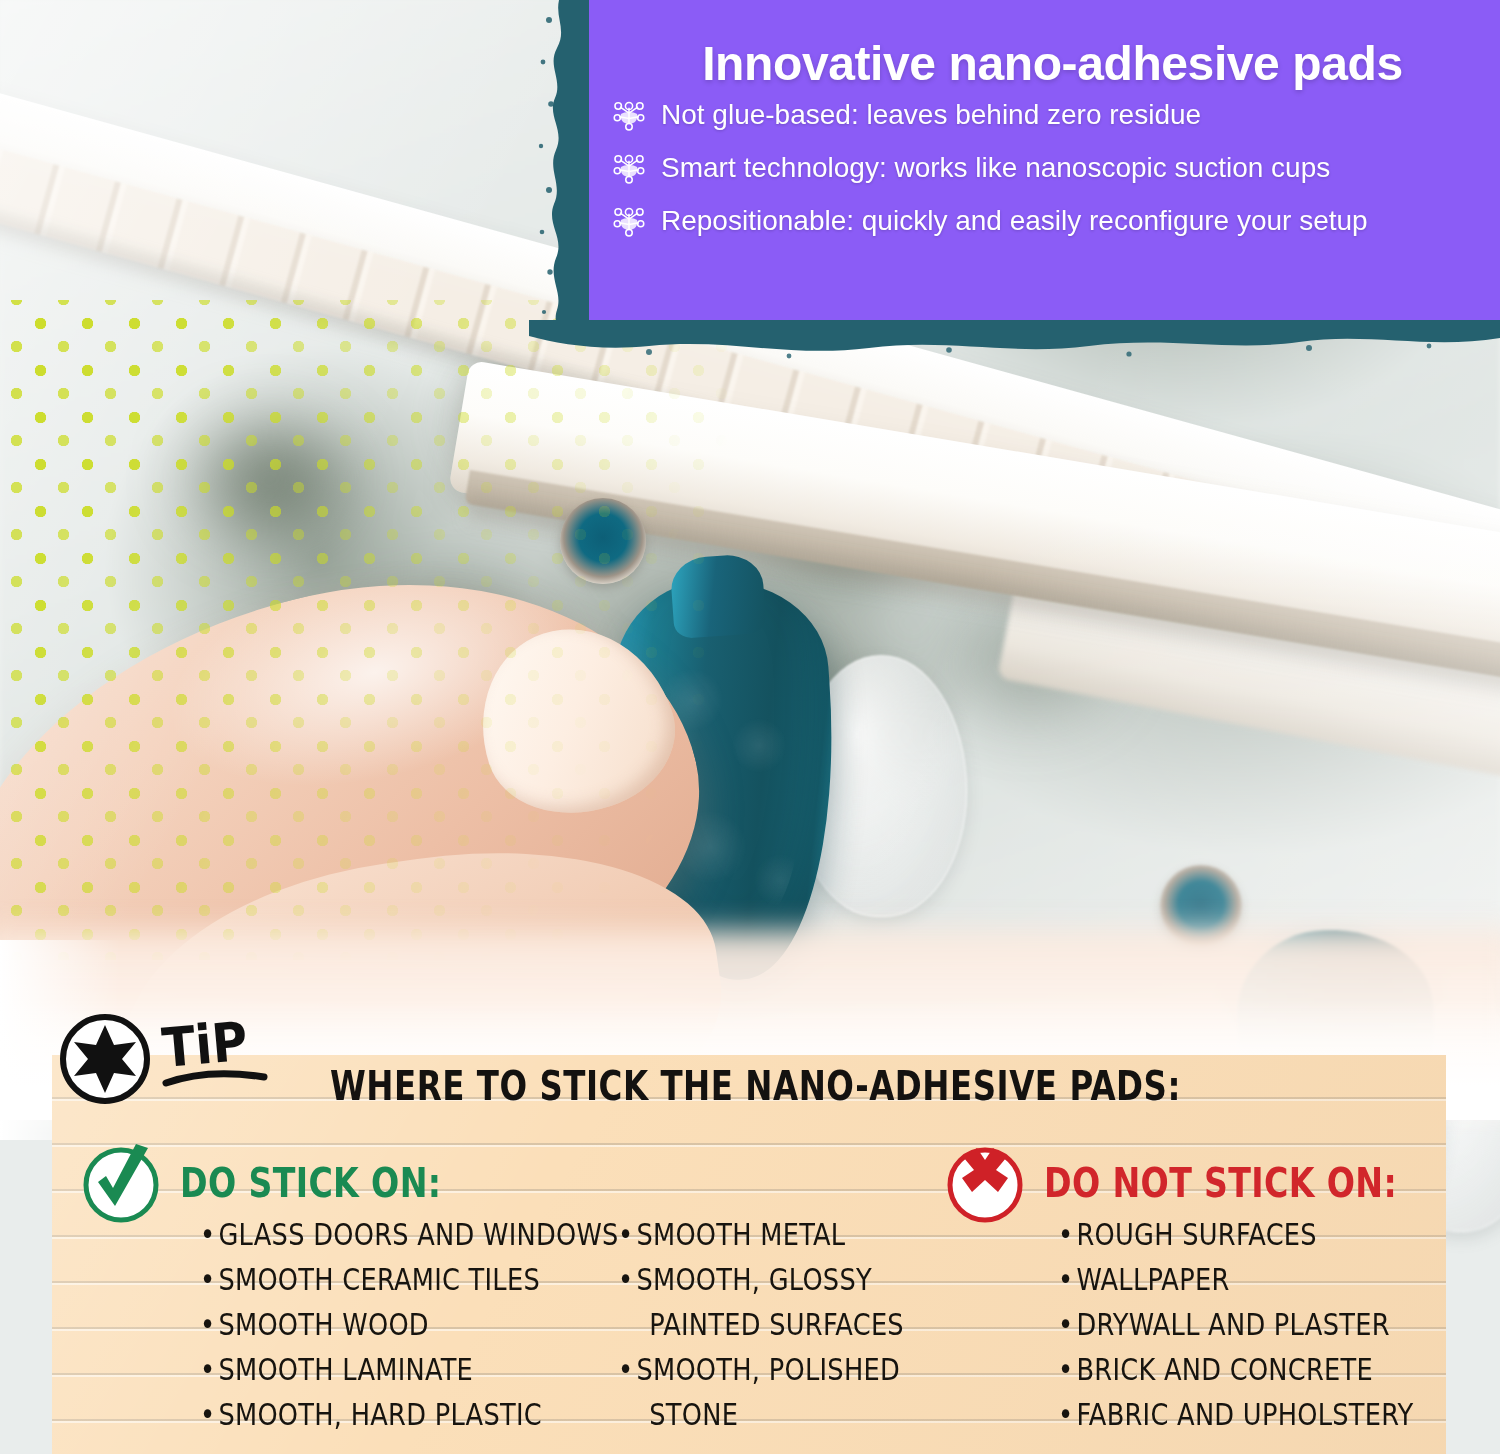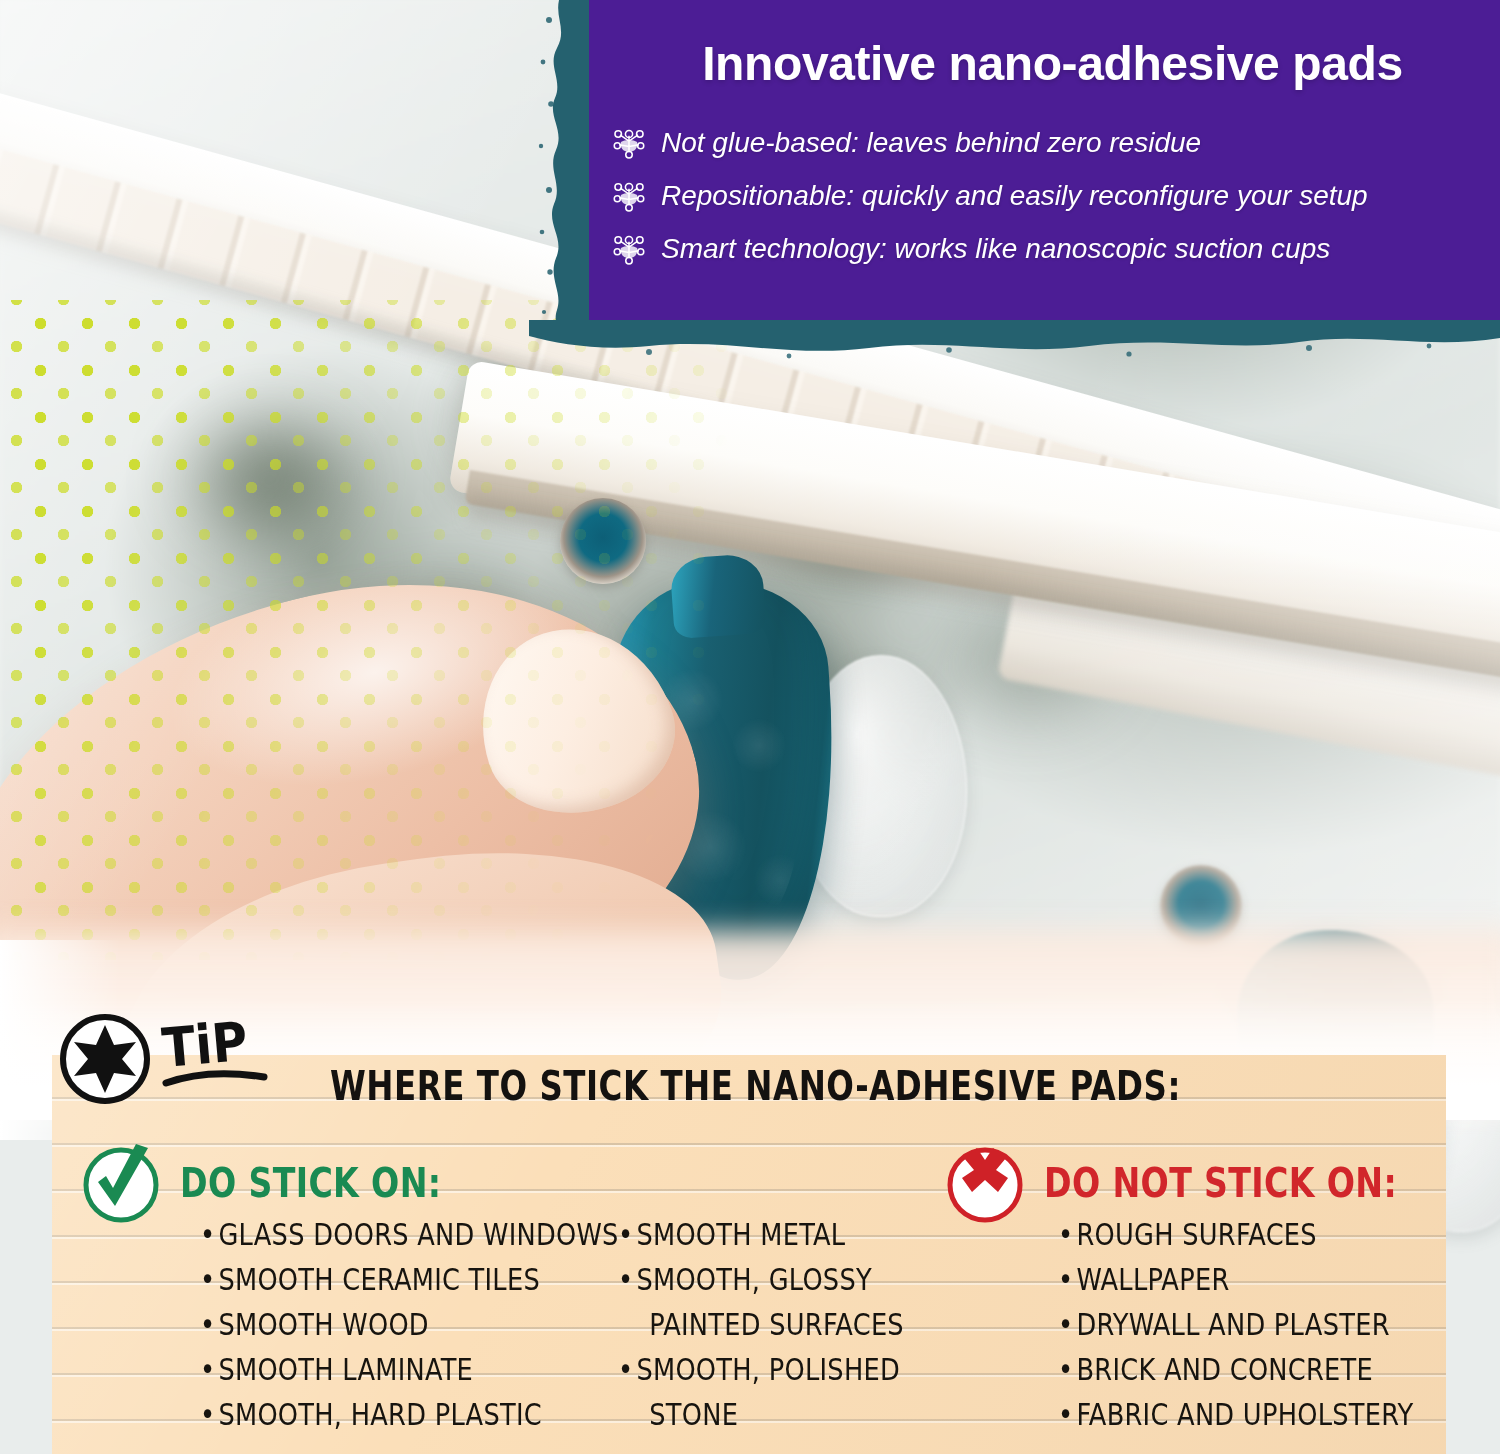--- a/index.html
+++ b/index.html
@@ -189,41 +189,41 @@
   .halftone.b{
     left:-30px;top:300px;
     background-size:47px 47px;background-position:23px 23px;
     -webkit-mask-image:linear-gradient(112deg, rgba(0,0,0,.9) 0%, rgba(0,0,0,.6) 30%, rgba(0,0,0,.2) 58%, rgba(0,0,0,0) 80%);
             mask-image:linear-gradient(112deg, rgba(0,0,0,.9) 0%, rgba(0,0,0,.6) 30%, rgba(0,0,0,.2) 58%, rgba(0,0,0,0) 80%);
   }
 
   
   .header-panel{
     position:absolute;left:575px;top:0;width:925px;height:332px;
-    background:#4c1d95;
+    background:#8b5cf6;
     padding:0;
   }
   .header-panel .brush-left{
     position:absolute;left:-46px;top:0;width:60px;height:332px;
   }
   .header-panel .brush-bottom{
     position:absolute;left:-46px;bottom:-34px;width:971px;height:46px;
   }
   .header-title{
     position:absolute;left:55px;top:36px;width:845px;
     text-align:center;
     color:#ffffff;
     font-size:48px;
     font-weight:bold;
     letter-spacing:-.4px;
     font-family:"Liberation Sans","DejaVu Sans",sans-serif;
     text-shadow:0 2px 5px rgba(0,0,0,.18);
     white-space:nowrap;
   }
-  .bullets{position:absolute;left:36px;top:125px;width:880px;font-style:italic;}
+  .bullets{position:absolute;left:36px;top:97px;width:880px;}
   .bullet{display:flex;align-items:center;gap:14px;margin-bottom:17px;}
   .bullet .ico{flex:0 0 auto;width:36px;height:36px;display:block;}
   .bullet .txt{
     color:#ffffff;font-size:28px;line-height:1.12;
     font-family:"Liberation Sans","DejaVu Sans",sans-serif;
     text-shadow:0 1px 3px rgba(0,0,0,.20);
     white-space:nowrap;
   }
 
   
@@ -408,37 +408,37 @@
             <path d="M20 30 L20 12 M20 18 L10 11 M20 18 L30 11 M20 24 L9 22 M20 24 L31 22"></path>
             <circle cx="20" cy="10" r="4"></circle>
               <circle cx="8" cy="10" r="3.6"></circle>
             <circle cx="32" cy="10" r="3.6"></circle>
               <circle cx="7" cy="23" r="3.4"></circle>
             <circle cx="33" cy="23" r="3.4"></circle>
               <circle cx="20" cy="33" r="3.6"></circle>
           </g>
           <path d="M20 30 C13 30 10 25 11 19 C15 16 25 16 29 19 C30 25 27 30 20 30 Z" fill="#ffffff" opacity=".82"></path>
         </svg>
-        <span class="txt">Repositionable: quickly and easily reconfigure your setup</span>
+        <span class="txt">Smart technology: works like nanoscopic suction cups</span>
       </div>
 
       <div class="bullet">
         <svg class="ico" viewBox="0 0 40 40">
           <g fill="none" stroke="#ffffff" stroke-width="1.7">
             <path d="M20 30 L20 12 M20 18 L10 11 M20 18 L30 11 M20 24 L9 22 M20 24 L31 22"></path>
             <circle cx="20" cy="10" r="4"></circle>
               <circle cx="8" cy="10" r="3.6"></circle>
             <circle cx="32" cy="10" r="3.6"></circle>
               <circle cx="7" cy="23" r="3.4"></circle>
             <circle cx="33" cy="23" r="3.4"></circle>
               <circle cx="20" cy="33" r="3.6"></circle>
           </g>
           <path d="M20 30 C13 30 10 25 11 19 C15 16 25 16 29 19 C30 25 27 30 20 30 Z" fill="#ffffff" opacity=".82"></path>
         </svg>
-        <span class="txt">Smart technology: works like nanoscopic suction cups</span>
+        <span class="txt">Repositionable: quickly and easily reconfigure your setup</span>
       </div>
 
     </div>
   </div>
 
   <div class="tipbox">
     <div class="rules"></div>
     <div class="paper-shade"></div>
   </div>
 

